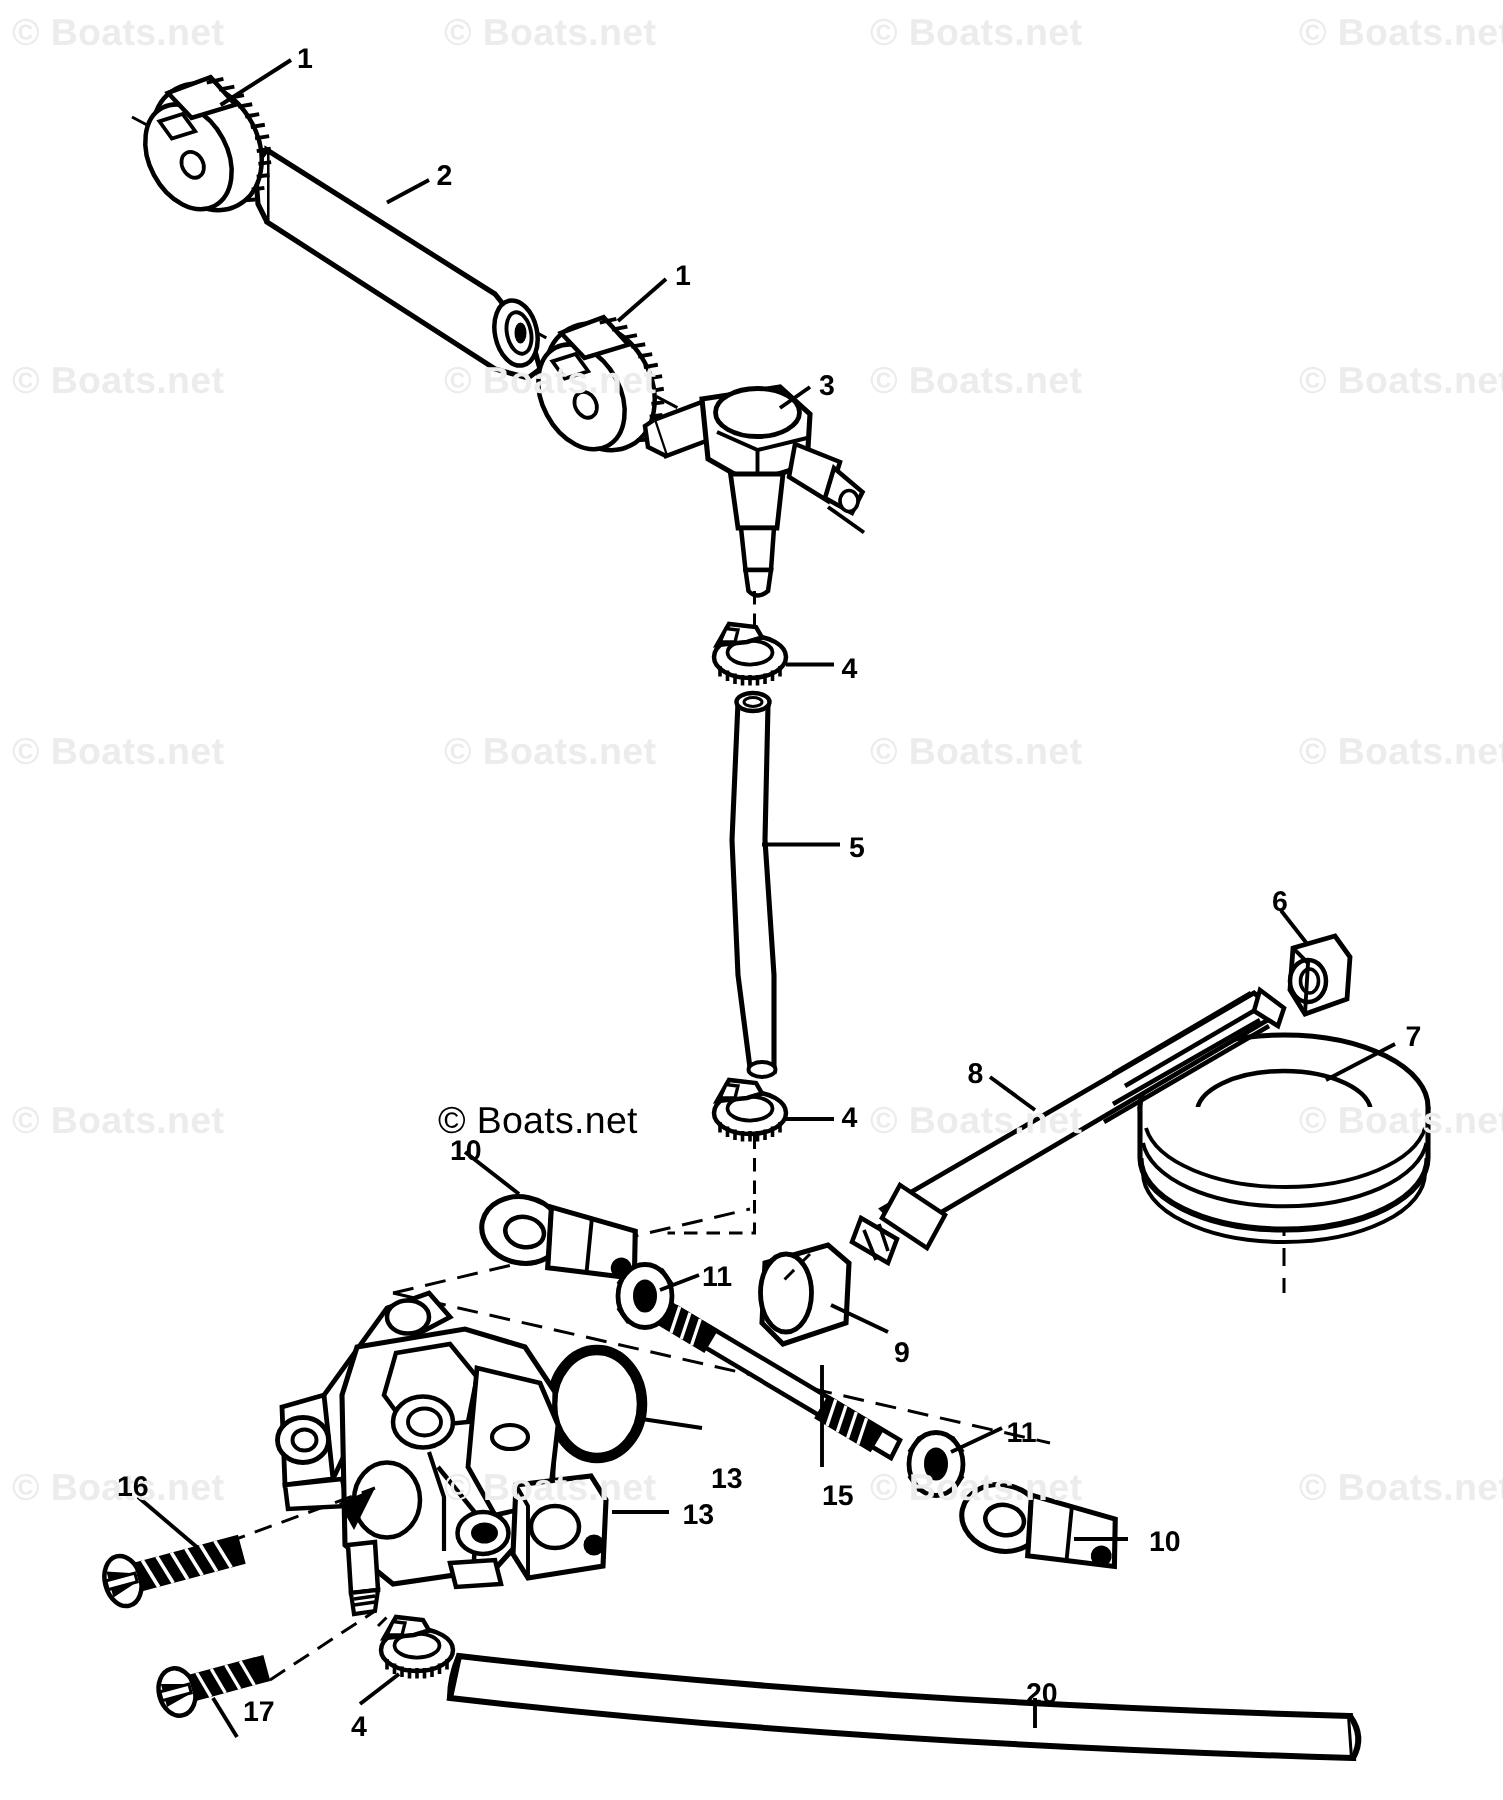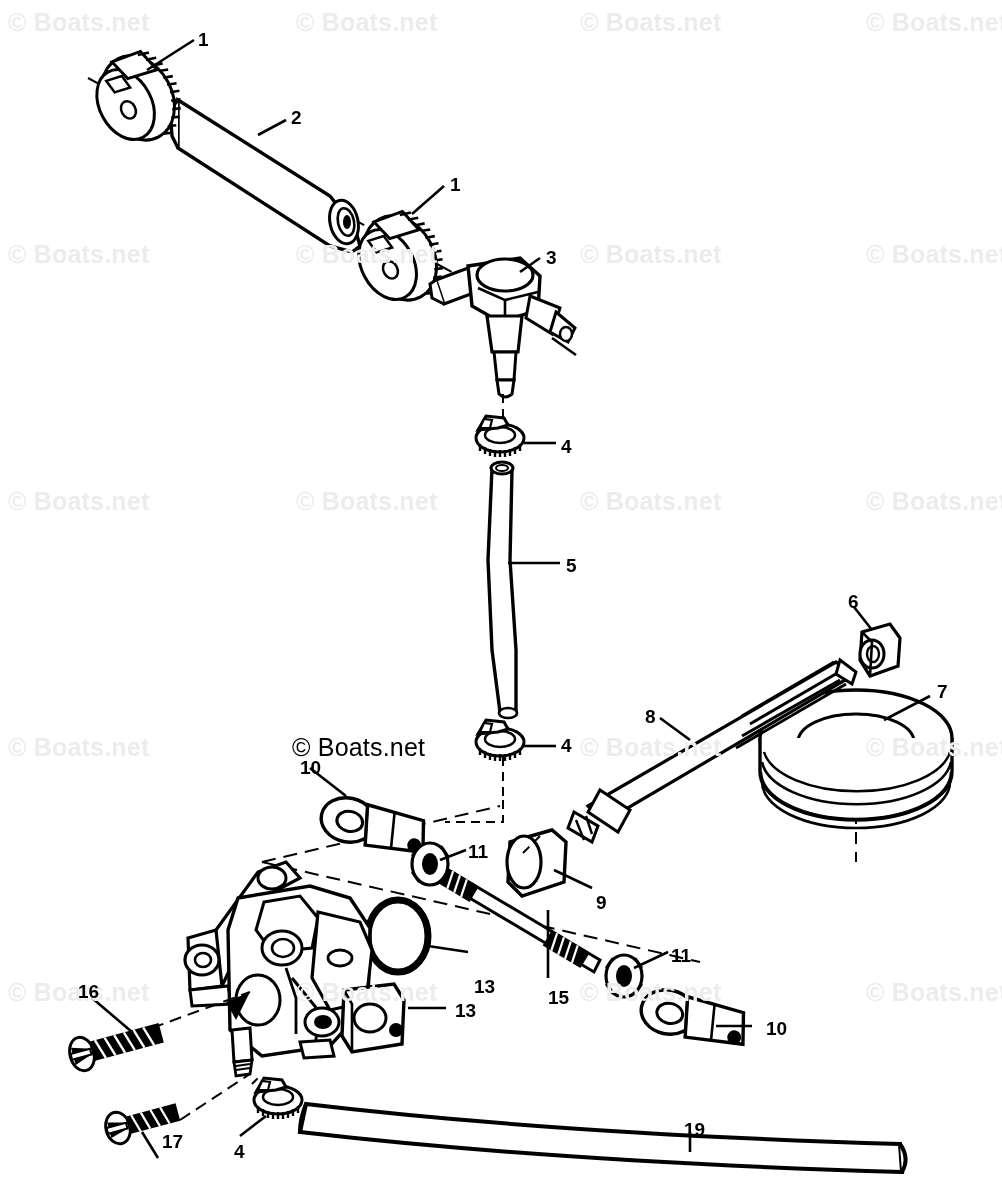--- a/index.html
+++ b/index.html
@@ -379,16 +379,16 @@
       <div class="lbl" style="left: 468px; top: 842px;">11</div>
       <div class="lbl" style="left: 596px; top: 893px;">9</div>
       <div class="lbl" style="left: 474px; top: 977px;">13</div>
       <div class="lbl" style="left: 671px; top: 946px;">11</div>
       <div class="lbl" style="left: 548px; top: 988px;">15</div>
       <div class="lbl" style="left: 78px; top: 982px;">16</div>
       <div class="lbl" style="left: 455px; top: 1001px;">13</div>
       <div class="lbl" style="left: 766px; top: 1019px;">10</div>
       <div class="lbl" style="left: 234px; top: 1142px;">4</div>
       <div class="lbl" style="left: 162px; top: 1132px;">17</div>
-      <div class="lbl" style="left: 684px; top: 1120px;">19</div>
+      <div class="lbl" style="left: 684px; top: 1120px;">20</div>
     </div>
 
 </div>
 
 </body></html>

